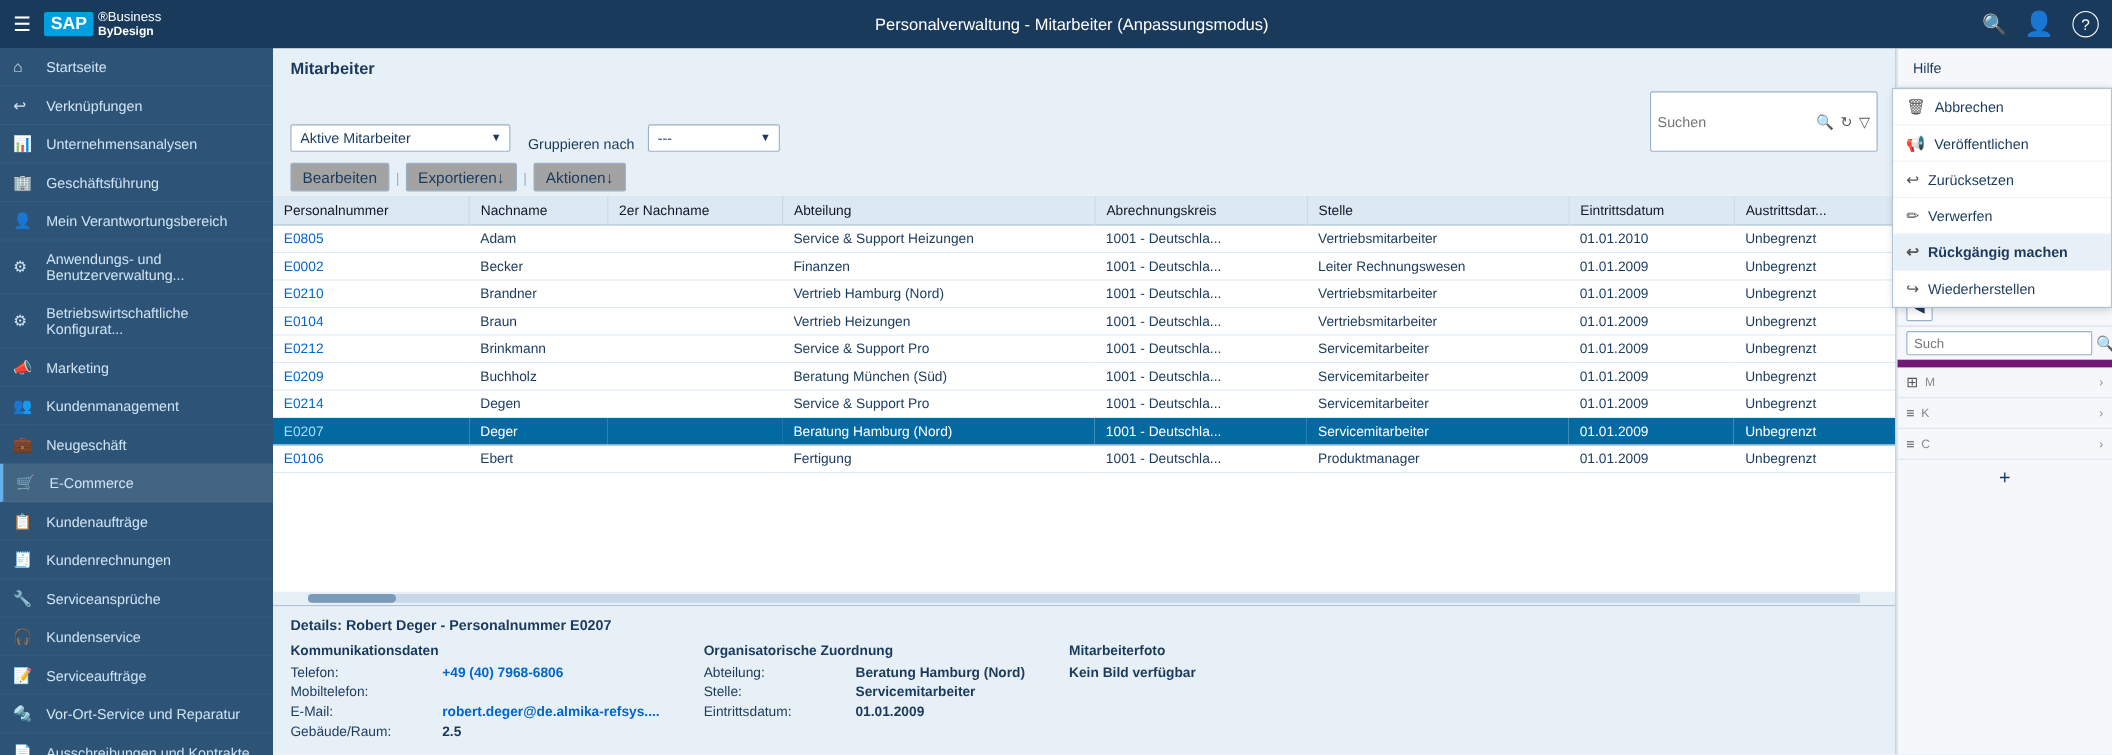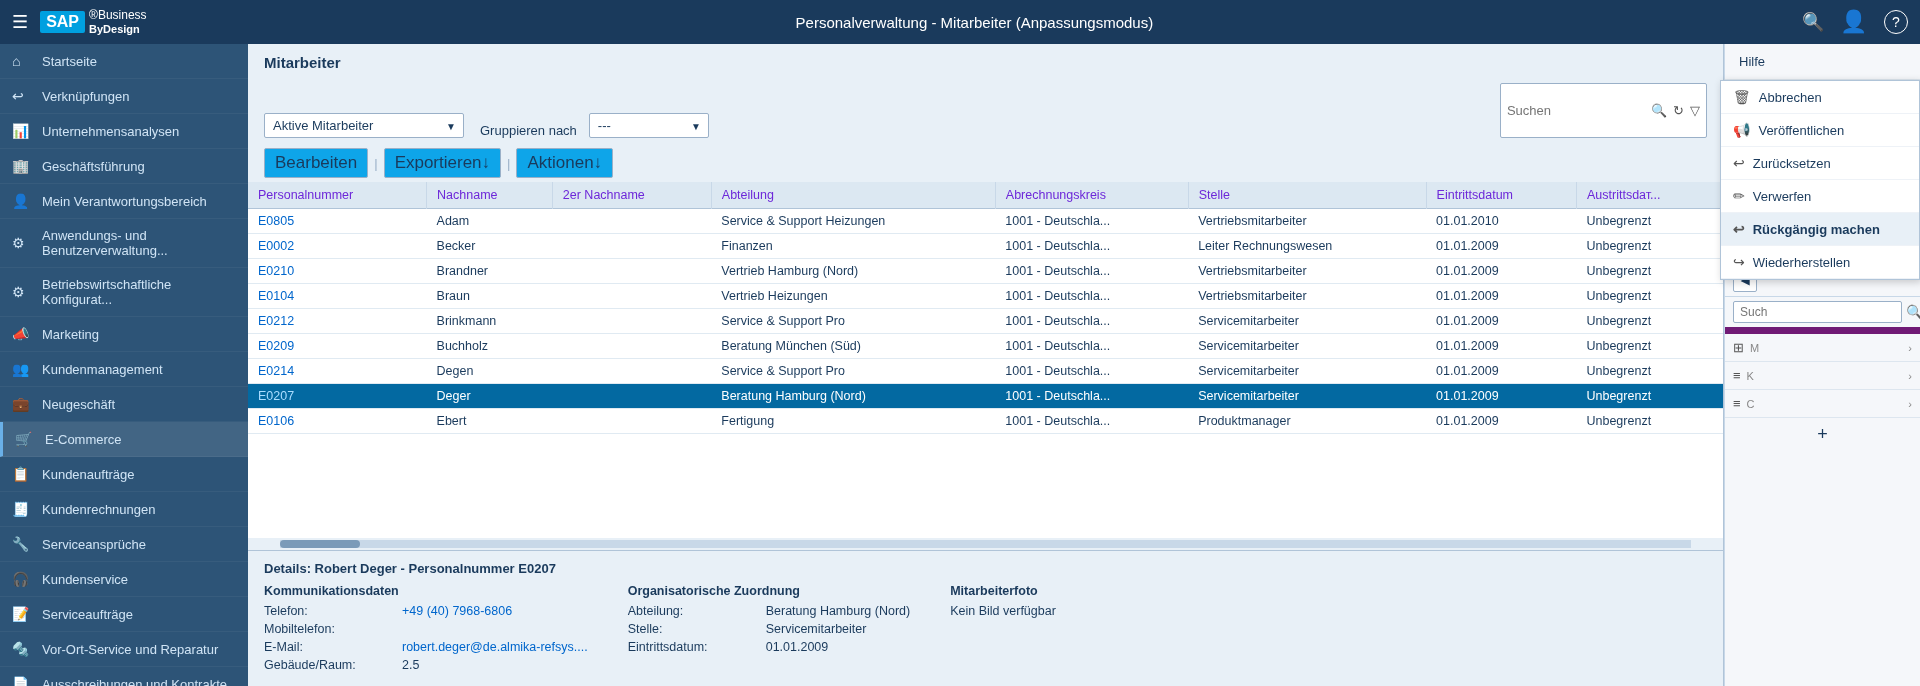--- a/index.html
+++ b/index.html
@@ -143,23 +143,23 @@
 
     .action-bar {
       display: flex;
       align-items: center;
       padding: 4px 16px;
       gap: 4px;
       background: #e8f0f7;
     }
     .action-btn {
       border: 1px solid #9ab0c8;
-      background: #0ea5e9;
+      background: #a3a3a3;
       padding: 4px 10px;
-      font-size: 17px;
+      font-size: 14px;
       cursor: pointer;
       border-radius: 2px;
       color: #1a3a5c;
     }
     .action-sep { color: #9ab0c8; padding: 0 2px; }
 
     
     .table-container {
       flex: 1;
       overflow: auto;
@@ -171,21 +171,21 @@
       border-collapse: collapse;
       font-size: 12.5px;
     }
     thead tr {
       background: #dce8f2;
       border-bottom: 1px solid #b0c4d8;
     }
     thead th {
       padding: 6px 10px;
       text-align: left;
-      color: #6d28d9;
+      color: #0f172a;
       font-weight: normal;
       border-right: 1px solid #c8d8e8;
       white-space: nowrap;
     }
     tbody tr {
       border-bottom: 1px solid #e0eaf2;
     }
     tbody tr.selected { background: #0369a1; color: white; margin-left: 40px; }
     tbody tr.selected td { color: white; }
     tbody tr.selected td a { color: #aaddff; }
@@ -204,21 +204,21 @@
       background: #e8f0f7;
       padding: 10px 16px;
       border-top: 1px solid #b0c4d8;
       flex-shrink: 0;
     }
     .details-title { font-size: 13px; font-weight: bold; color: #1a3a5c; margin-bottom: 8px; }
     .details-grid { display: flex; gap: 40px; }
     .details-col h4 { font-size: 12.5px; font-weight: bold; color: #1a3a5c; margin-bottom: 6px; }
     .detail-row { display: flex; margin-bottom: 4px; font-size: 12.5px; gap: 28px; }
     .detail-label { color: #1a3a5c; width: 110px; flex-shrink: 0; }
-    .detail-value { color: #1a3a5c; }
+    .detail-value { color: #1a3a5c; font-weight: bold; }
 
     
     .right-panel {
       width: 196px;
       background: #f5f7fa;
       border-left: 1px solid #c8d8e8;
       display: flex;
       flex-direction: column;
       flex-shrink: 0;
       position: relative;

